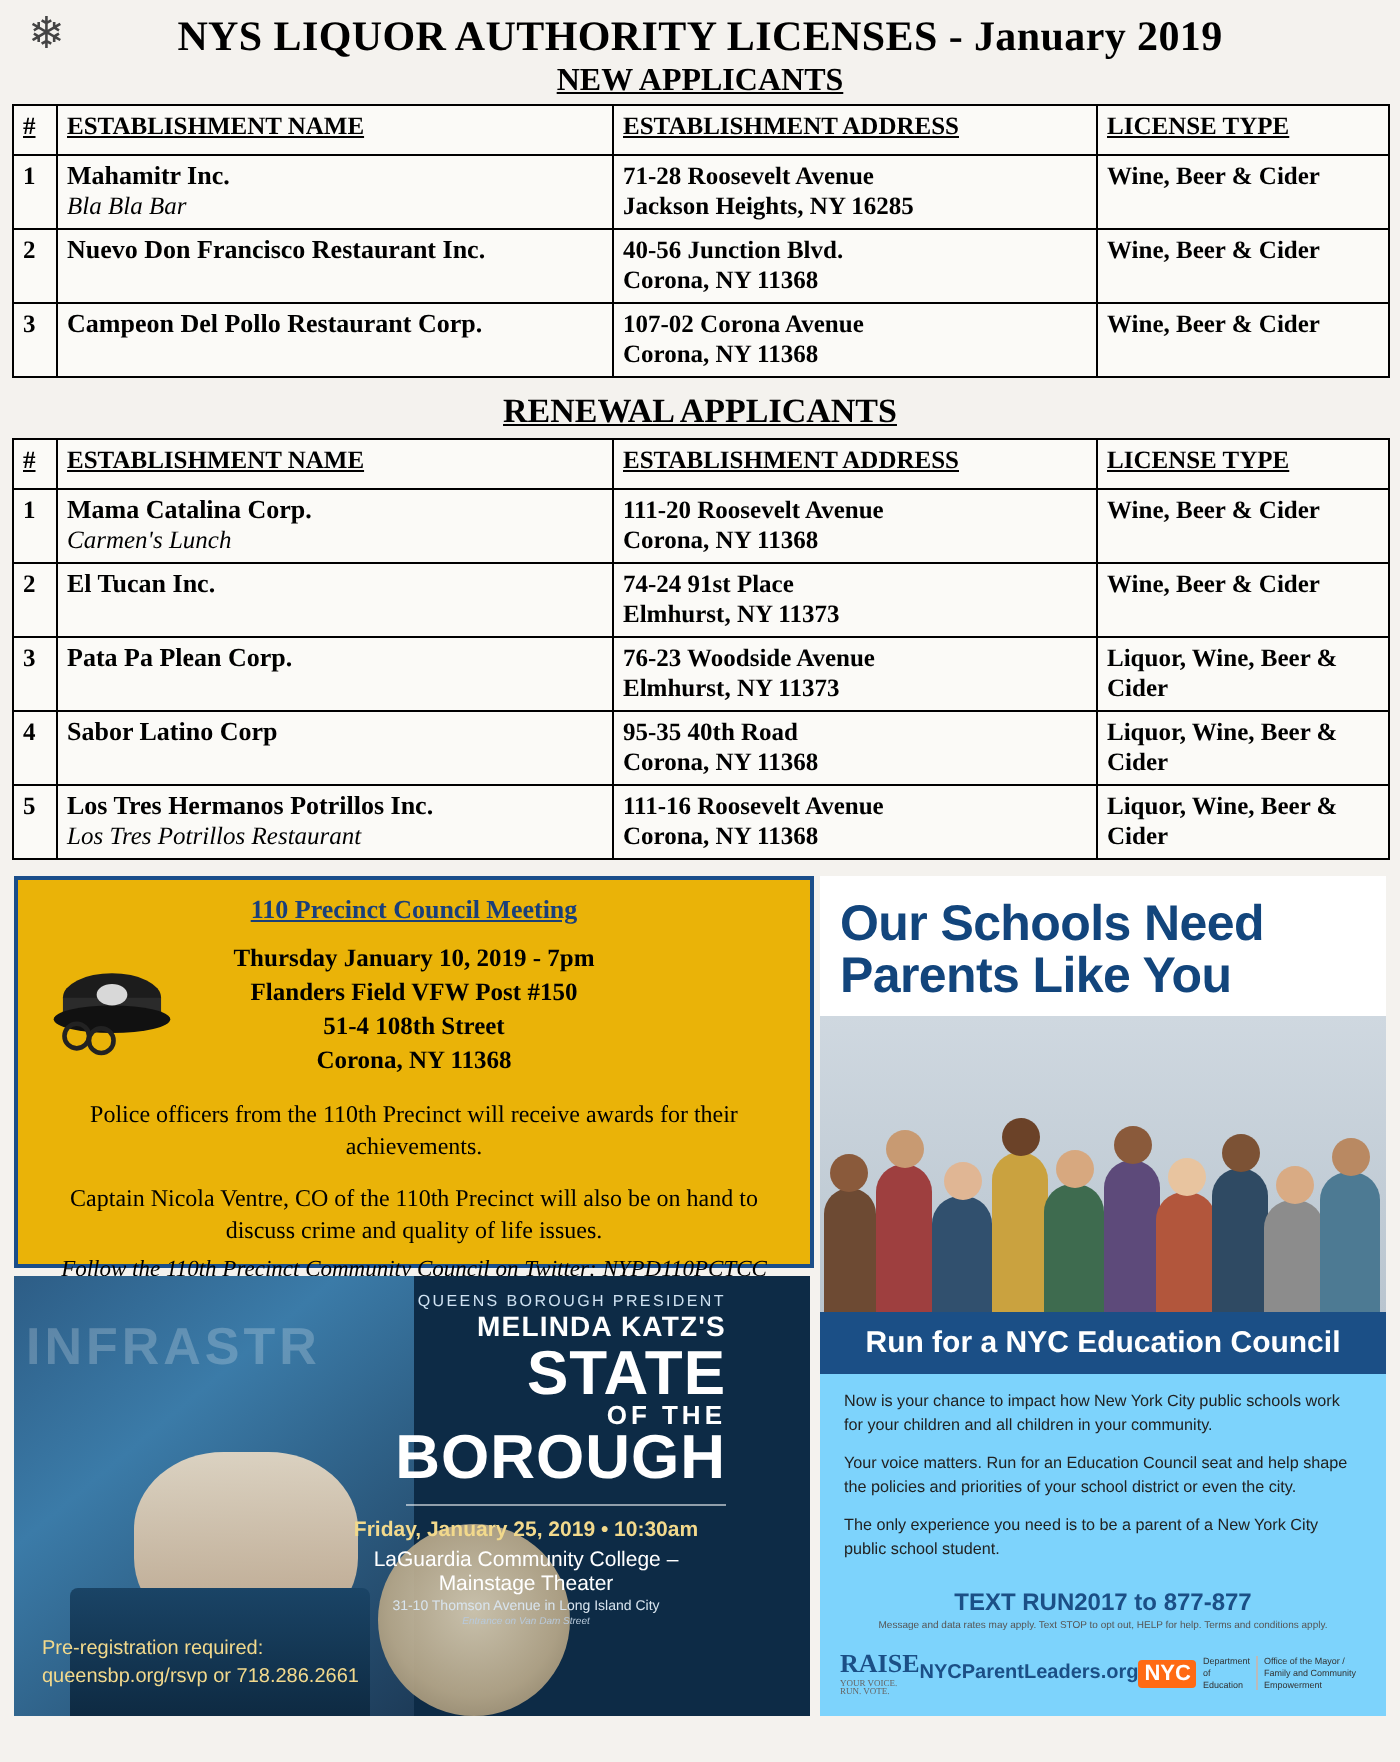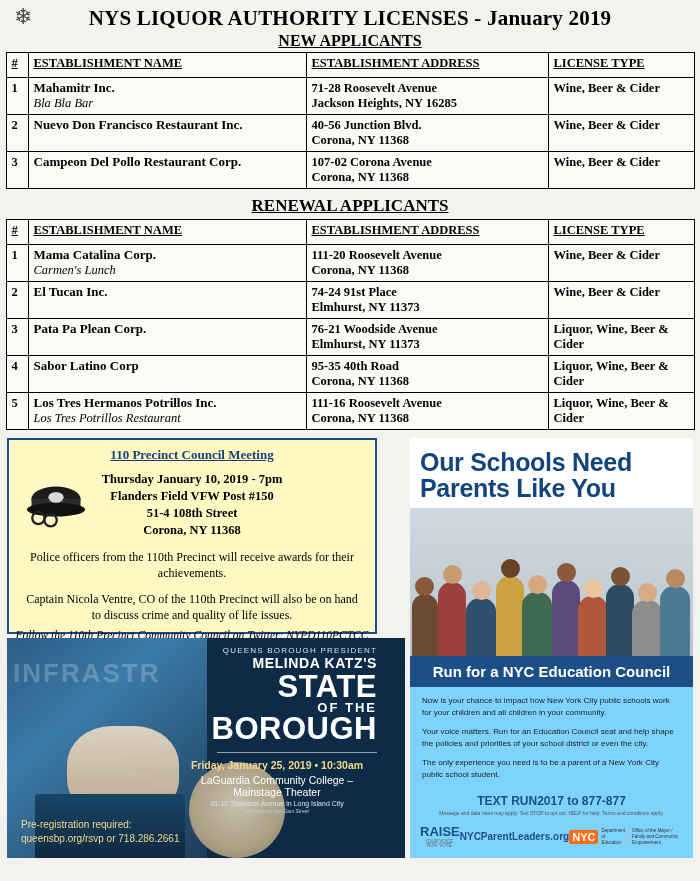--- a/index.html
+++ b/index.html
@@ -110,24 +110,24 @@
     margin-top: 8px;
     width: 700px;
     height: 420px;
   }
 
   
   .precinct {
     position: absolute;
     left: 7px;
     top: 0px;
-    width: 370px;
+    width: 400px;
     height: 196px;
     border: 2px solid #1a4e8a;
-    background: #fef9c3;
+    background: #eab308;
     box-sizing: border-box;
   }
   .precinct-title {
     text-align: center;
     font-weight: bold;
     font-size: 13px;
     color: #1a3f7a;
     text-decoration: underline;
     margin-top: 7px;
   }
@@ -230,25 +230,24 @@
     padding: 2px 14px;
     line-height: 1.3;
   }
   .schools-logos {
     display: flex;
     align-items: center;
     justify-content: space-between;
     padding: 6px 10px 8px 10px;
   }
   .logo-raise {
-    font-family: Liberation Sans, sans-serif;
+    font-family: Liberation Serif, serif;
     font-weight: bold;
     font-size: 13px;
     color: #1b4f86;
-    text-align: center;
     line-height: 1;
   }
   .logo-raise .tiny {
     display: block;
     font-size: 4.5px;
     font-weight: normal;
     color: #666;
     margin-top: 2px;
   }
   .logo-url {
@@ -316,21 +315,21 @@
     left: 6px;
     top: 20px;
     font-family: "Liberation Sans", sans-serif;
     font-size: 26px;
     letter-spacing: 2px;
     color: rgba(255,255,255,0.22);
     font-weight: bold;
   }
   .sotb-right {
     position: absolute;
-    right: 2px; top: 0;
+    right: 16px; top: 0;
     width: 232px;
     padding: 8px 26px 0 6px;
     box-sizing: border-box;
     text-align: right;
   }
   .sotb-qbp {
     font-family: "Liberation Sans", sans-serif;
     font-size: 8px;
     letter-spacing: 1.2px;
     color: #cfe2f2;
@@ -530,21 +529,21 @@
           <div class="addr-line">Elmhurst, NY 11373</div>
         </td>
         <td class="type-cell">Wine, Beer &amp; Cider</td>
       </tr>
       <tr class="row-tall">
         <td class="num">3</td>
         <td>
           <div class="est-name">Pata Pa Plean Corp.</div>
         </td>
         <td>
-          <div class="addr-line">76-21 Woodside Avenue</div>
+          <div class="addr-line">76-23 Woodside Avenue</div>
           <div class="addr-line">Elmhurst, NY 11373</div>
         </td>
         <td class="type-cell">Liquor, Wine, Beer &amp; Cider</td>
       </tr>
       <tr class="row-tall">
         <td class="num">4</td>
         <td>
           <div class="est-name">Sabor Latino Corp</div>
         </td>
         <td>

